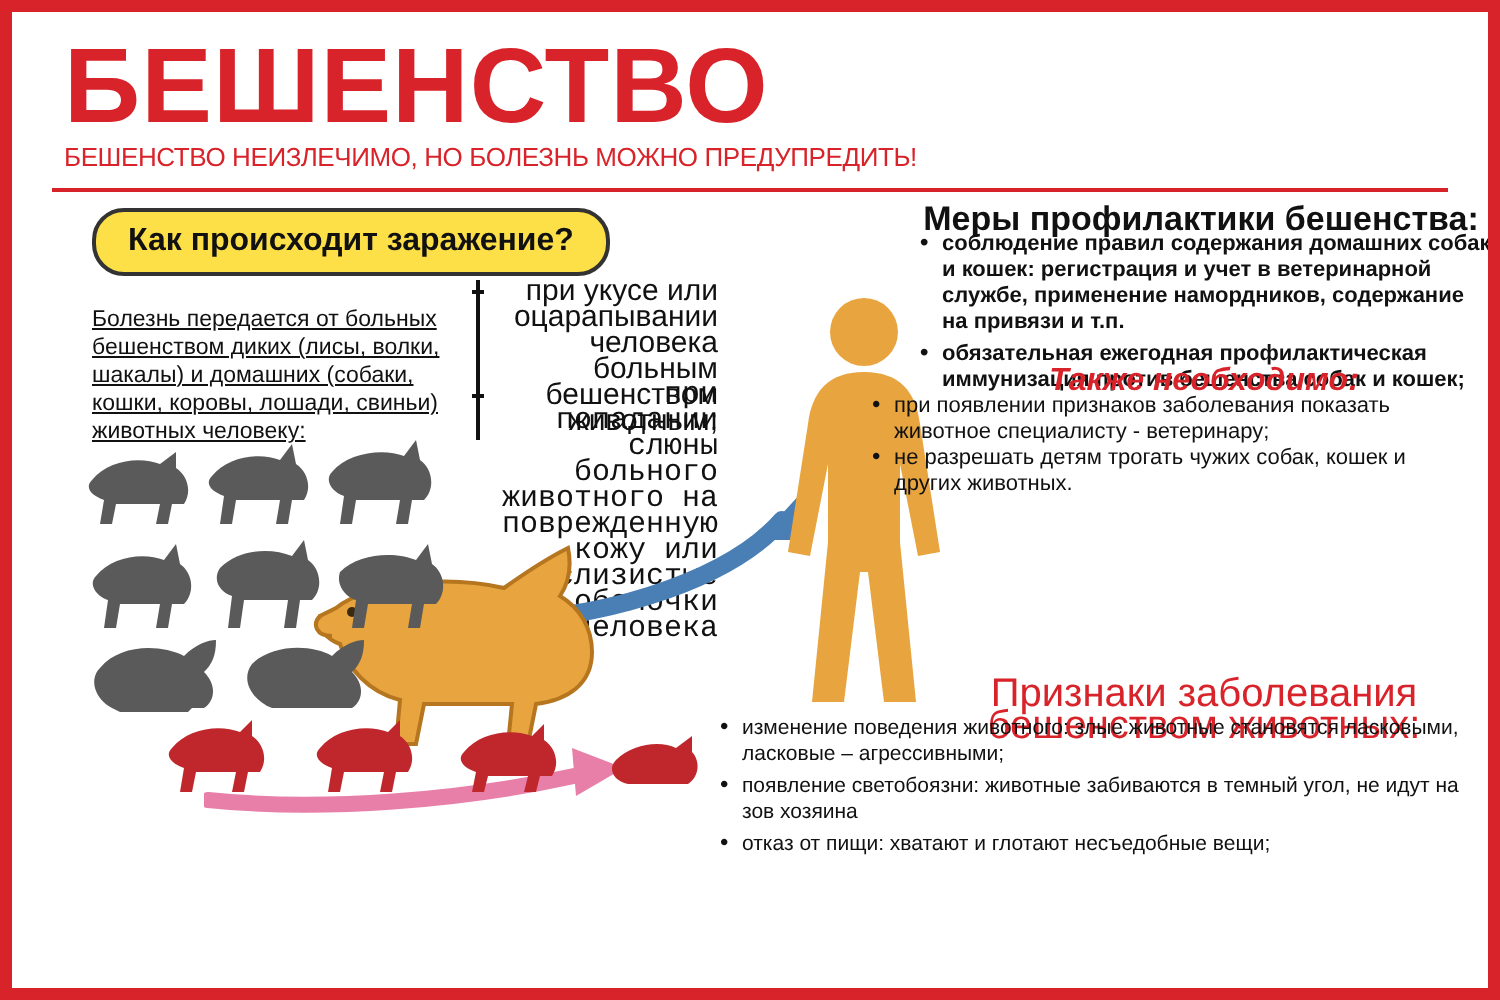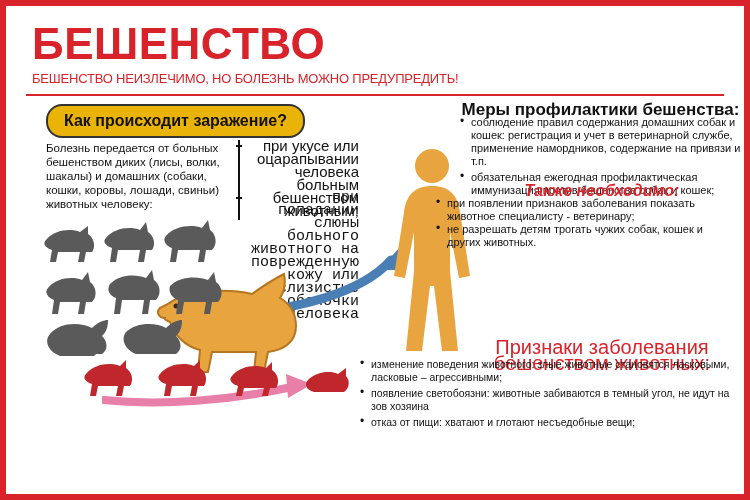--- a/index.html
+++ b/index.html
@@ -13,21 +13,21 @@
     position:relative;
     width:750px;height:500px;
     box-sizing:border-box;
     border:6px solid #d8232a;
     background:#ffffff;
     overflow:hidden;
   }
   
   .title{
     position:absolute;left:26px;top:16px;
-    font-size:44px;line-height:44px;
+    font-size:53px;line-height:44px;
     font-weight:bold;
     color:#d8232a;
     letter-spacing:0.5px;
   }
   .subtitle{
     position:absolute;left:26px;top:62px;
     font-size:13px;line-height:22px;
     font-weight:normal;
     color:#d8232a;
     letter-spacing:-0.2px;
@@ -37,26 +37,26 @@
     position:absolute;left:20px;right:20px;top:88px;
     height:2px;background:#d8232a;
   }
   
   .qbubble{
     position:absolute;left:40px;top:98px;
     padding:6px 16px;
     border:2px solid #333;
     border-radius:16px;
     font-size:16px;font-weight:bold;color:#111;
-    background:#eab308;
+    background:#fde047;
   }
   
   .intro{
-    position:absolute;left:40px;top:135px;width:185px;
-    font-size:11.5px;line-height:14px;color:#111;
+    position:absolute;left:40px;top:147px;width:185px;
+    font-size:11.5px;line-height:14px;color:#111;text-decoration:underline;
   }
   .route{
     position:absolute;width:115px;
     font-size:15px;line-height:13px;color:#111;text-align:right;
   }
   .route.r1{left:238px;top:133px;}
   .route.r2{left:238px;top:185px;font-family:Liberation Mono, monospace;}
   .route-dash{
     position:absolute;left:230px;width:6px;height:2px;background:#111;
   }
@@ -67,21 +67,21 @@
   
   .rtitle{
     position:absolute;left:452px;top:94px;width:285px;
     text-align:center;
     font-size:17px;font-weight:bold;color:#111;
   }
   .rlist{
     position:absolute;left:452px;top:110px;width:288px;
     font-size:11px;line-height:13px;color:#111;
   }
-  .rlist li{margin:0 0 3px 0;}
+  .rlist li{margin:0 0 3px 0;font-weight:bold;}
   ul.bl{margin:0;padding-left:13px;list-style:none;}
   ul.bl>li{position:relative;}
   ul.bl>li:before{
     content:"•";position:absolute;left:-11px;top:-1px;color:#111;font-size:12px;
   }
   .also{
     position:absolute;left:452px;top:176px;width:288px;
     text-align:center;
     font-size:16px;font-style:italic;font-weight:bold;color:#d8232a;
   }

